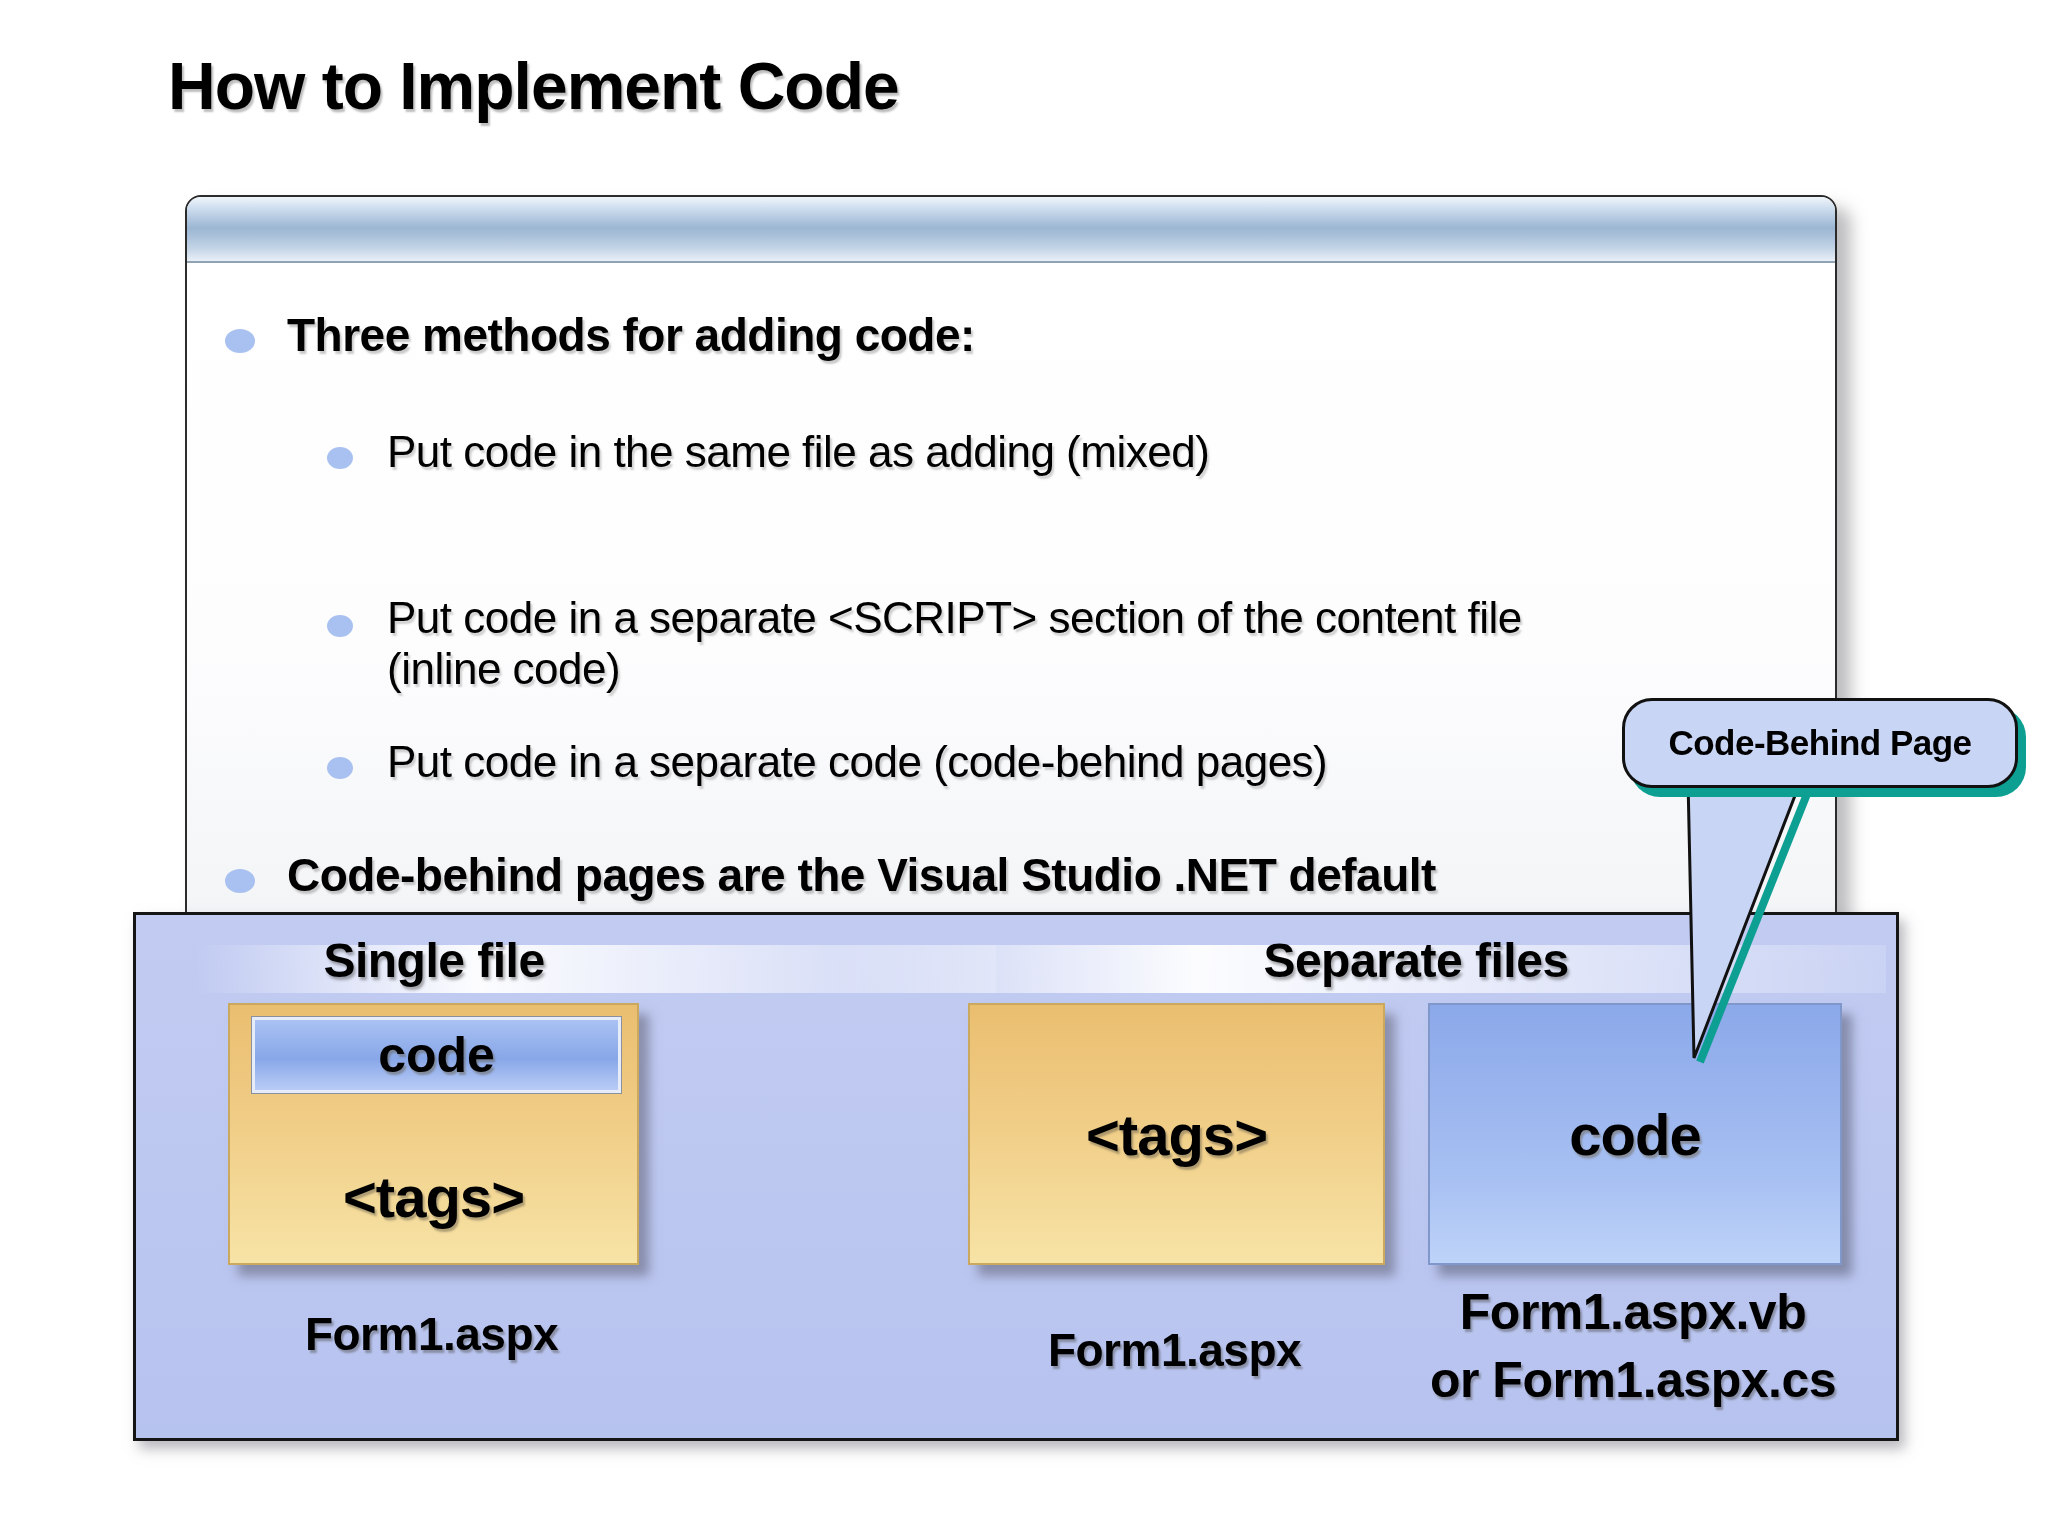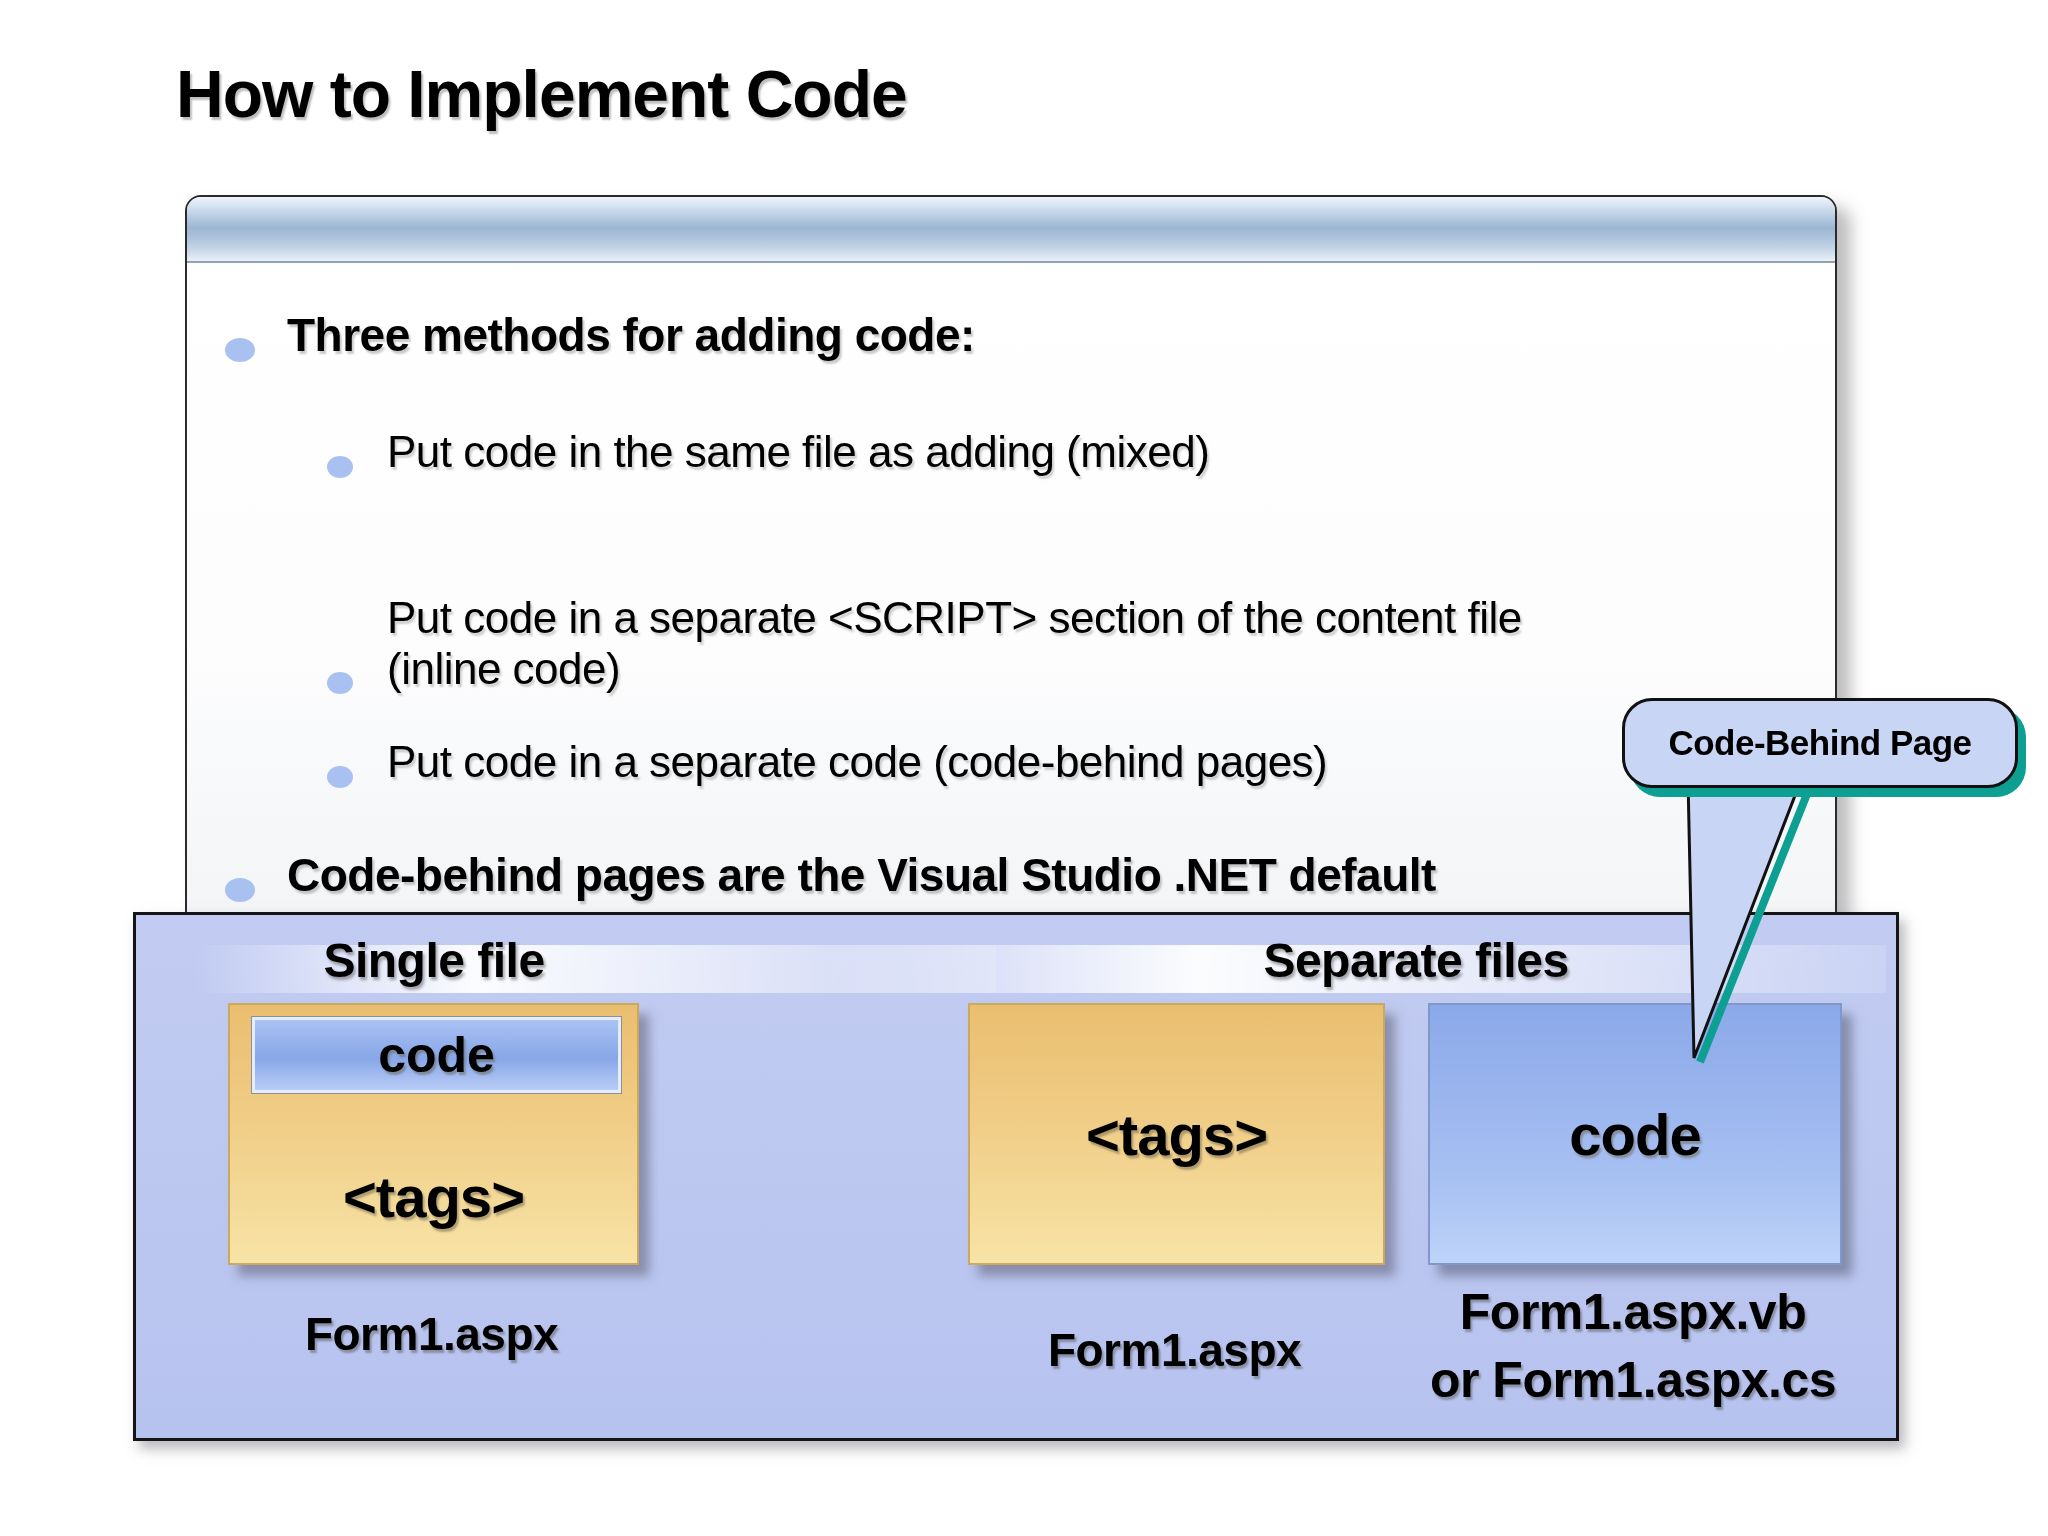--- a/index.html
+++ b/index.html
@@ -2,40 +2,40 @@
 <html><head>
 <meta charset="utf-8">
 <style>
   html,body{margin:0;padding:0;background:#ffffff;}
   .slide{
     position:relative;width:2048px;height:1536px;overflow:hidden;background:#ffffff;
     font-family:"Liberation Sans",sans-serif;color:#000;
   }
   
   .slide-title{
-    position:absolute;left:168px;top:48px;margin:8px;
+    position:absolute;left:168px;top:48px;margin:0;
     font-size:66px;font-weight:bold;letter-spacing:-1px;
     text-shadow:2px 3px 2px rgba(70,70,70,.35);
   }
   
   .window{
     position:absolute;left:185px;top:195px;width:1648px;height:740px;
     background:linear-gradient(180deg,#ffffff 0%,#fdfdfe 60%,#f2f4f6 100%);
     border:2px solid #2b2b2b;border-radius:16px 16px 0 0;
     box-shadow:14px 12px 16px rgba(125,125,130,.5);
     z-index:10;
   }
   .titlebar{
     position:absolute;left:0;top:0;right:0;height:64px;
     border-radius:14px 14px 0 0;
     background:linear-gradient(180deg,#f0f5fa 0%,#cdddee 18%,#9cb6d3 48%,#a9c0da 60%,#c3d4e6 80%,#e9f0f7 100%);
     border-bottom:2px solid #8fa3b5;
   }
   
-  .bullet-row{position:absolute;display:flex;align-items:flex-end;}
+  .bullet-row{position:absolute;display:flex;align-items:center;}
   .dot{
     flex:0 0 auto;border-radius:50%;
     background:#a9c1f0;
   }
   .l1 .dot{width:30px;height:24px;margin-top:12px;}
   .l2 .dot{width:26px;height:22px;margin-top:12px;}
   .l1 .btxt{font-size:46px;font-weight:bold;letter-spacing:-.5px;line-height:1.15;
     text-shadow:2px 3px 2px rgba(80,80,80,.3);}
   .l2 .btxt{font-size:44px;font-weight:normal;letter-spacing:-.5px;line-height:1.15;
     text-shadow:2px 3px 2px rgba(90,90,90,.28);}

